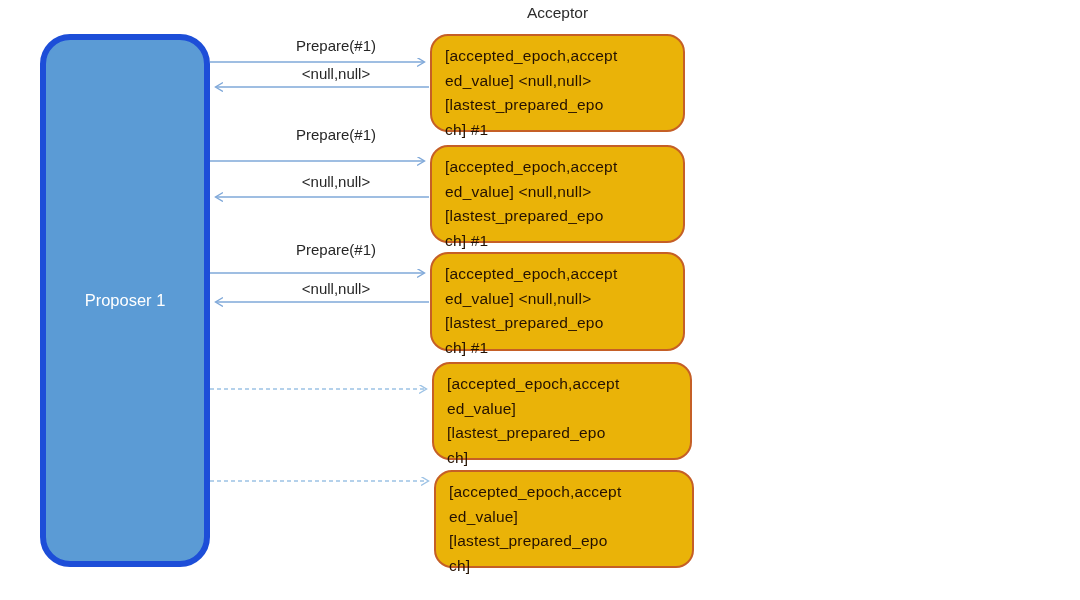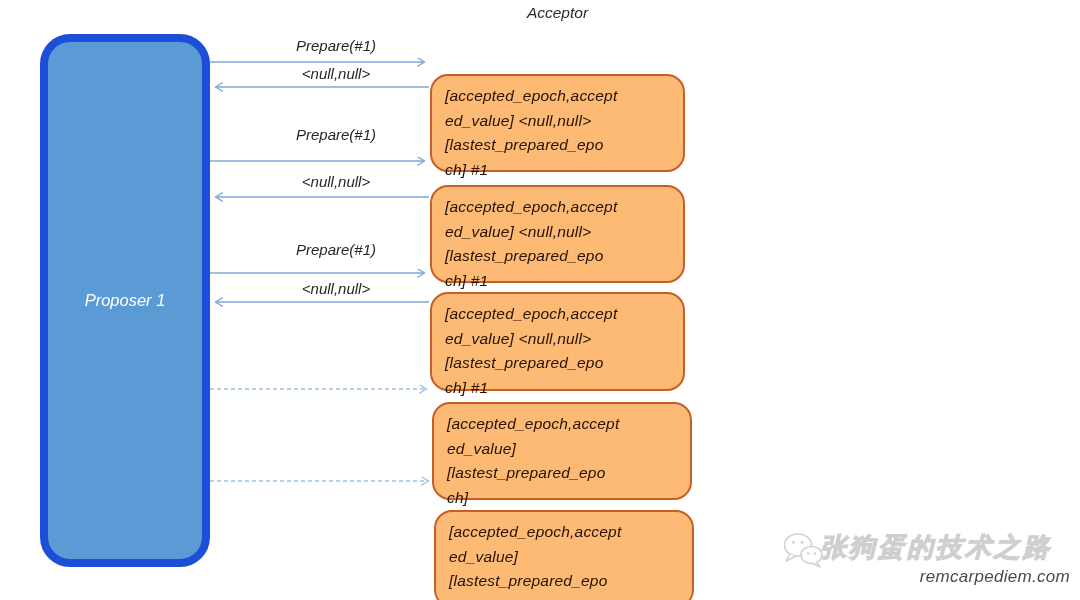--- a/index.html
+++ b/index.html
@@ -1,31 +1,30 @@
 <!DOCTYPE html>
 <html><head>
 <meta charset="utf-8">
 <style>
   html,body{margin:0;padding:0;background:#fff;}
   #canvas{
     position:relative;width:1080px;height:600px;background:#ffffff;overflow:hidden;
     font-family:"Liberation Sans","DejaVu Sans",sans-serif;
-    font-style:italic;
   }
   .proposer{
-    position:absolute;background:#5B9BD5;border:8px solid #1d4ed8;border-radius:30px;
+    position:absolute;background:#5B9BD5;border:6px solid #1d4ed8;border-radius:30px;
     display:flex;align-items:center;justify-content:center;
     color:#ffffff;font-size:16.5px;box-sizing:border-box;
   }
   #proposer1{left:40px;top:34px;width:170px;height:533px;}
   #proposer2{left:894px;top:30px;width:163px;height:538px;}
   .state-box{
-    position:absolute;background:#fdba74;border:2px solid #c55f26;border-radius:18px;
+    position:absolute;background:#eab308;border:2px solid #c55f26;border-radius:18px;
     box-sizing:border-box;color:#241102;font-size:15.5px;line-height:24.5px;
-    padding:8px 6px 0 13px;white-space:pre-line;letter-spacing:0.2px;margin-top:40px;
+    padding:8px 6px 0 13px;white-space:pre-line;letter-spacing:0.2px;
   }
   #state1{left:430px;top:34px;width:255px;height:98px;}
   #state2{left:430px;top:145px;width:255px;height:98px;}
   #state3{left:430px;top:252px;width:255px;height:99px;}
   #state4{left:432px;top:362px;width:260px;height:98px;}
   #state5{left:434px;top:470px;width:260px;height:98px;}
   #acceptor-title{
     position:absolute;left:430px;top:4px;width:255px;text-align:center;
     color:#2b2b2b;font-size:15.5px;
   }
@@ -103,28 +102,14 @@
     <line x1="210" y1="62" x2="424" y2="62" stroke="#7FA8D9" stroke-width="1.6" marker-end="url(#arrSolid)"></line>
     <line x1="429" y1="87" x2="216" y2="87" stroke="#7FA8D9" stroke-width="1.6" marker-end="url(#arrSolid)"></line>
     <line x1="210" y1="161" x2="424" y2="161" stroke="#7FA8D9" stroke-width="1.6" marker-end="url(#arrSolid)"></line>
     <line x1="429" y1="197" x2="216" y2="197" stroke="#7FA8D9" stroke-width="1.6" marker-end="url(#arrSolid)"></line>
     <line x1="210" y1="273" x2="424" y2="273" stroke="#7FA8D9" stroke-width="1.6" marker-end="url(#arrSolid)"></line>
     <line x1="429" y1="302" x2="216" y2="302" stroke="#7FA8D9" stroke-width="1.6" marker-end="url(#arrSolid)"></line>
     <line x1="210" y1="389" x2="426" y2="389" stroke="#9CC2E5" stroke-width="1.5" stroke-dasharray="4 3" marker-end="url(#arrDash)"></line>
     <line x1="210" y1="481" x2="428" y2="481" stroke="#9CC2E5" stroke-width="1.5" stroke-dasharray="4 3" marker-end="url(#arrDash)"></line>
   </svg>
 
-  <div id="watermark">
-    <svg id="wm-icon" width="42" height="38" viewBox="0 0 42 38" xmlns="http://www.w3.org/2000/svg">
-      <ellipse cx="16" cy="13" rx="13.5" ry="11" fill="#ffffff" stroke="#d2d2d2" stroke-width="1.6"></ellipse>
-      <path d="M8,22 L4,29 L13,24.5" fill="#ffffff" stroke="#d2d2d2" stroke-width="1.4" stroke-linejoin="round"></path>
-      <circle cx="11.5" cy="10.5" r="1.4" fill="#d2d2d2"></circle>
-      <circle cx="20" cy="10.5" r="1.4" fill="#d2d2d2"></circle>
-      <ellipse cx="29.5" cy="23" rx="10.5" ry="8.5" fill="#ffffff" stroke="#d2d2d2" stroke-width="1.6"></ellipse>
-      <path d="M34.5,30 L38,35 L30.5,31.5" fill="#ffffff" stroke="#d2d2d2" stroke-width="1.4" stroke-linejoin="round"></path>
-      <circle cx="26" cy="21.5" r="1.3" fill="#d2d2d2"></circle>
-      <circle cx="33" cy="21.5" r="1.3" fill="#d2d2d2"></circle>
-    </svg>
-    <div id="wm-brand">张狗蛋的技术之路</div>
-    <div id="wm-site">remcarpediem.com</div>
-  </div>
 
 </div>
 
 </body></html>

